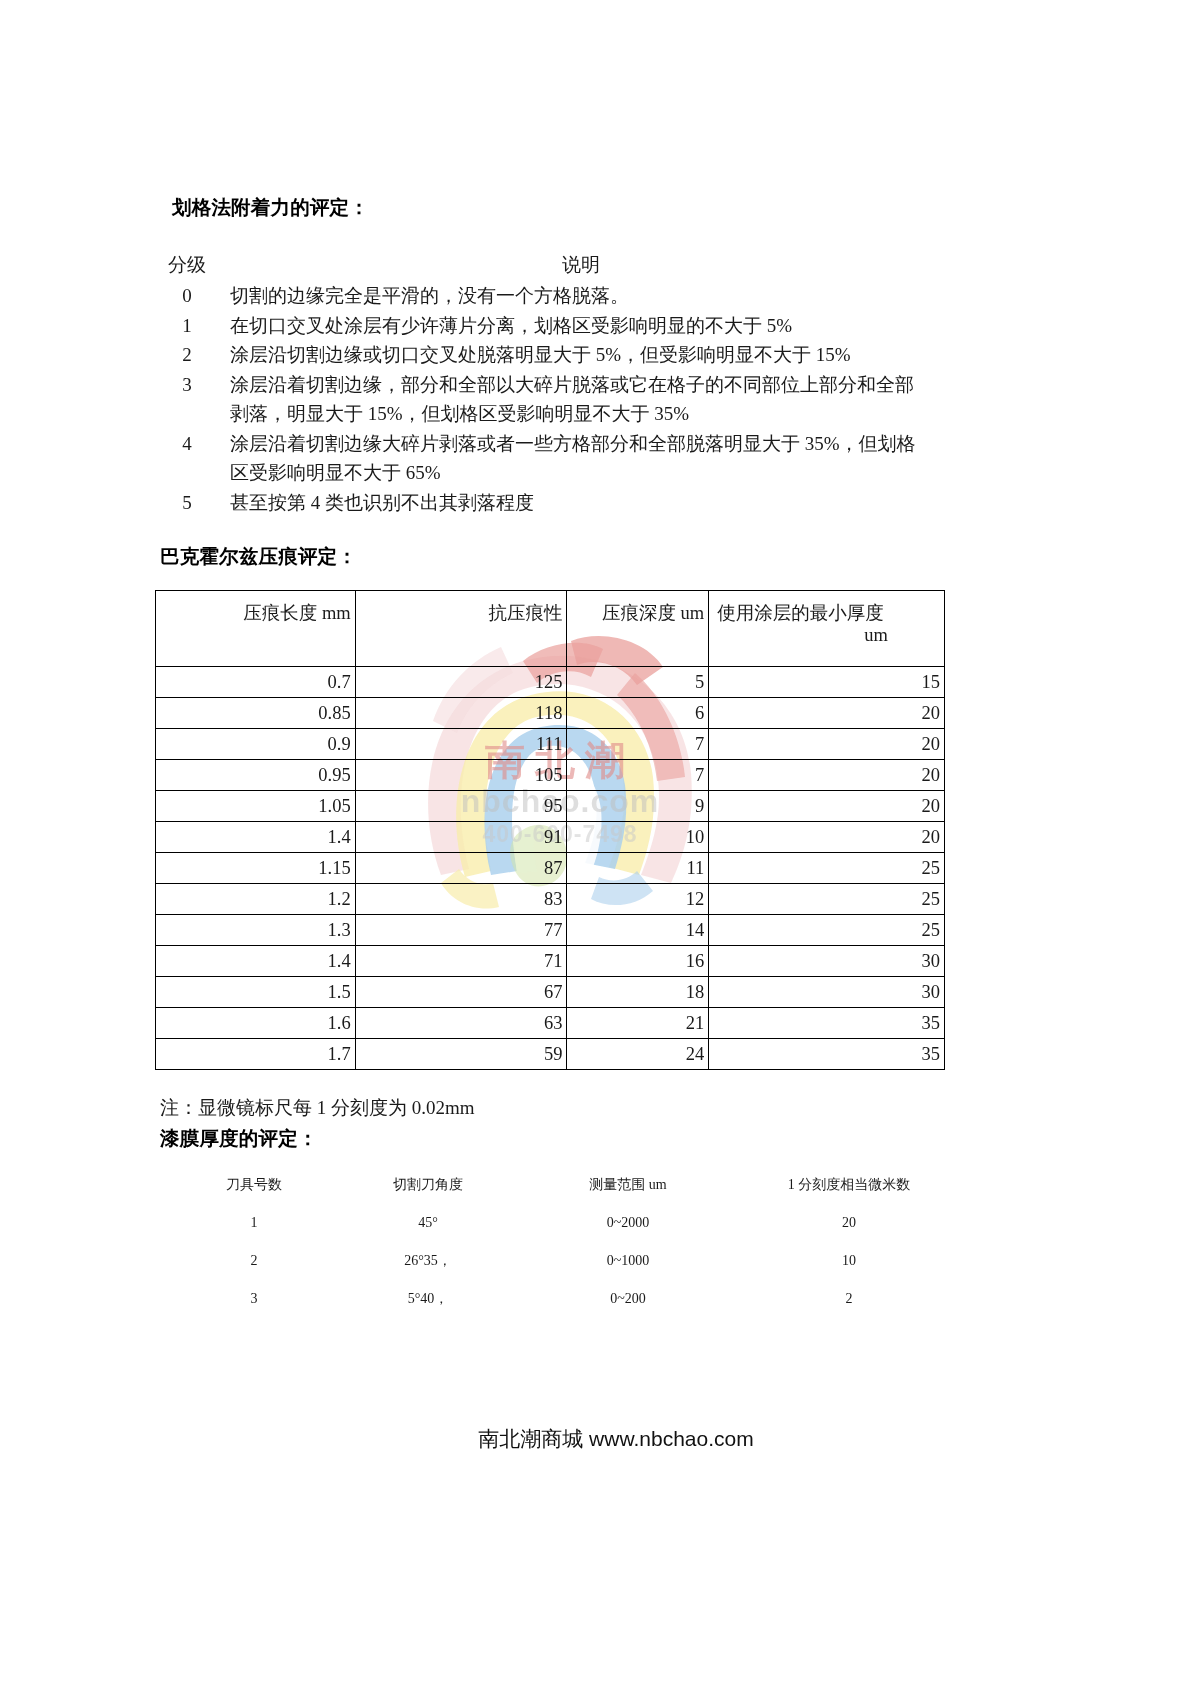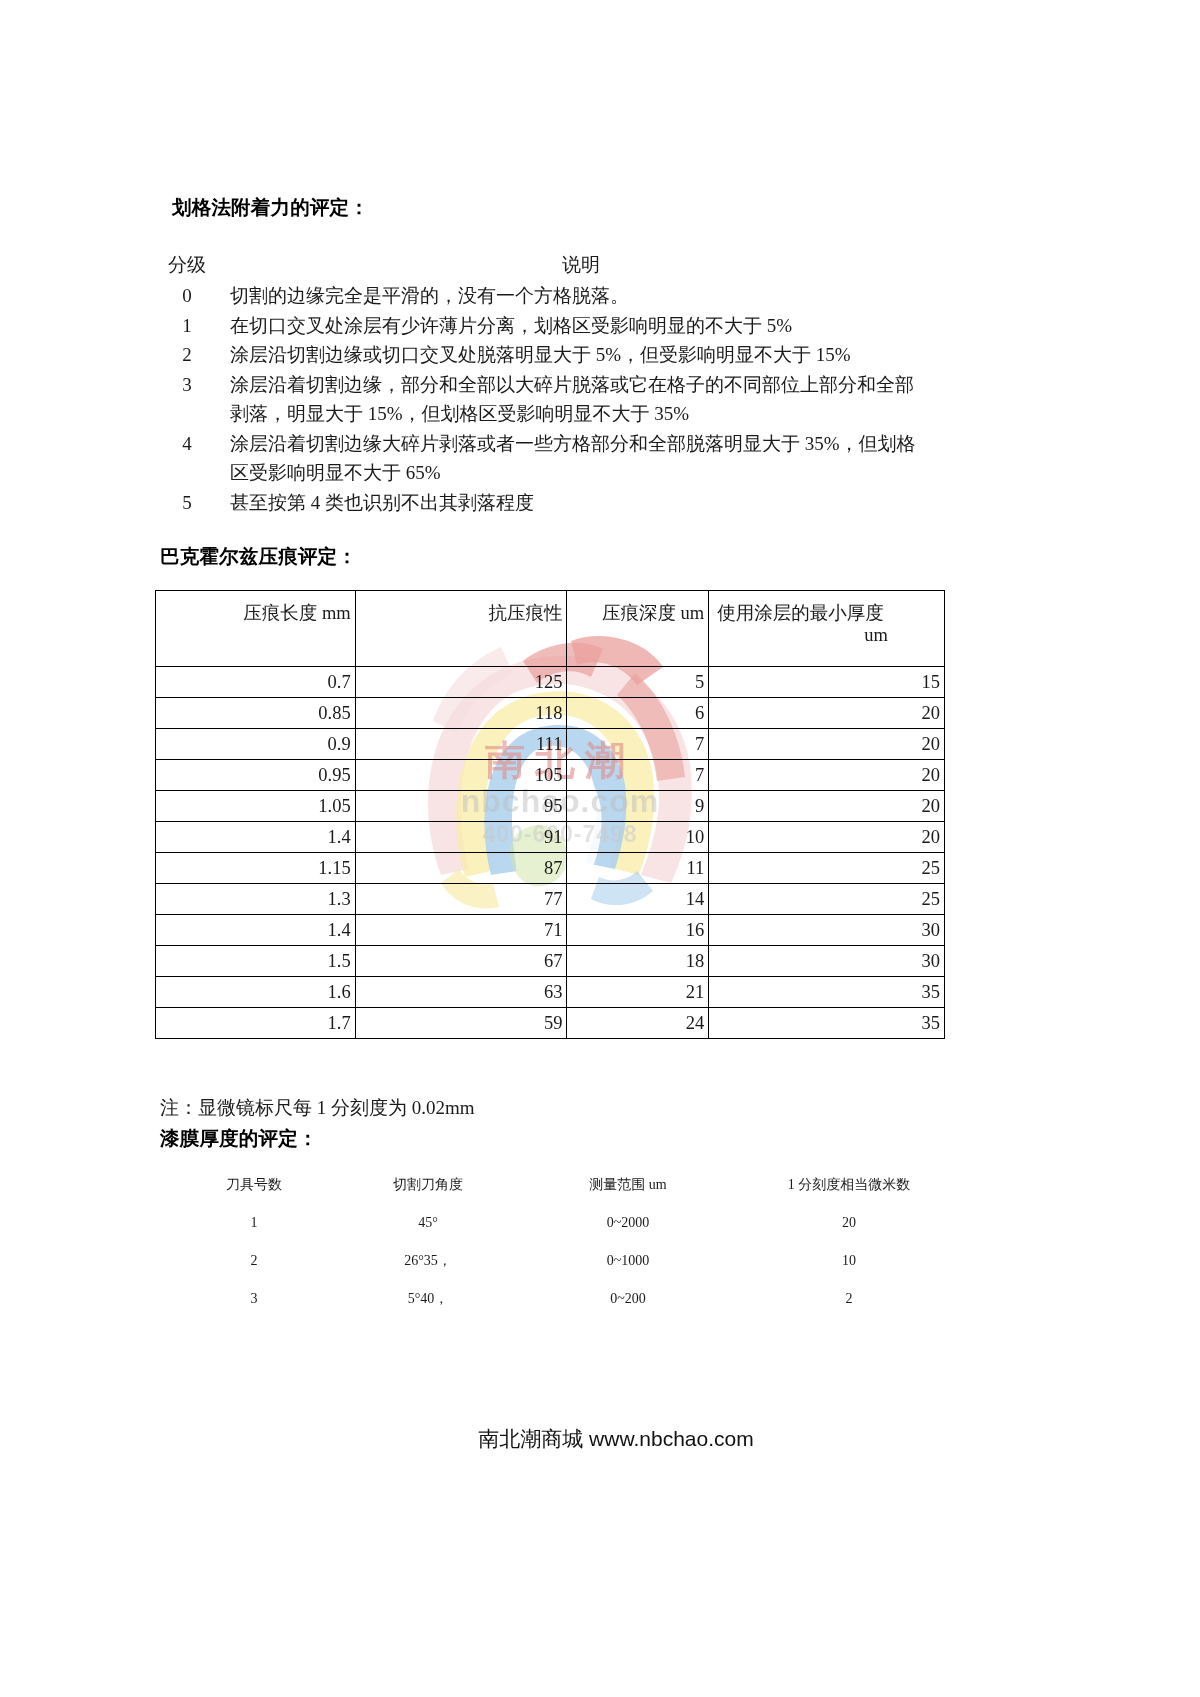--- a/index.html
+++ b/index.html
@@ -325,20 +325,26 @@
           <td>10</td>
           <td>20</td>
         </tr>
         <tr>
           <td>1.15</td>
           <td>87</td>
           <td>11</td>
           <td>25</td>
         </tr>
         <tr>
+          <td>1.2</td>
+          <td>83</td>
+          <td>12</td>
+          <td>25</td>
+        </tr>
+        <tr>
           <td>1.3</td>
           <td>77</td>
           <td>14</td>
           <td>25</td>
         </tr>
         <tr>
           <td>1.4</td>
           <td>71</td>
           <td>16</td>
           <td>30</td>

